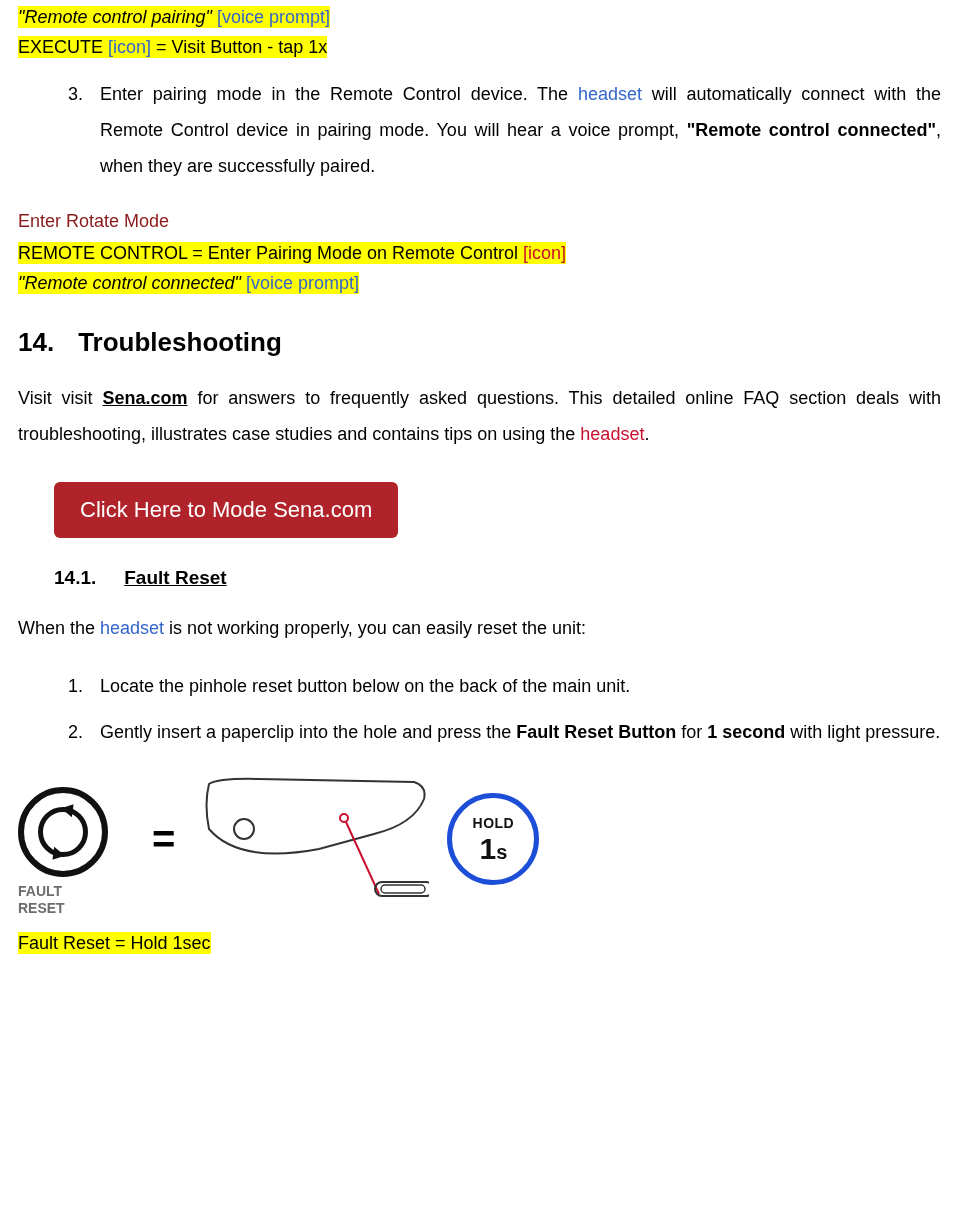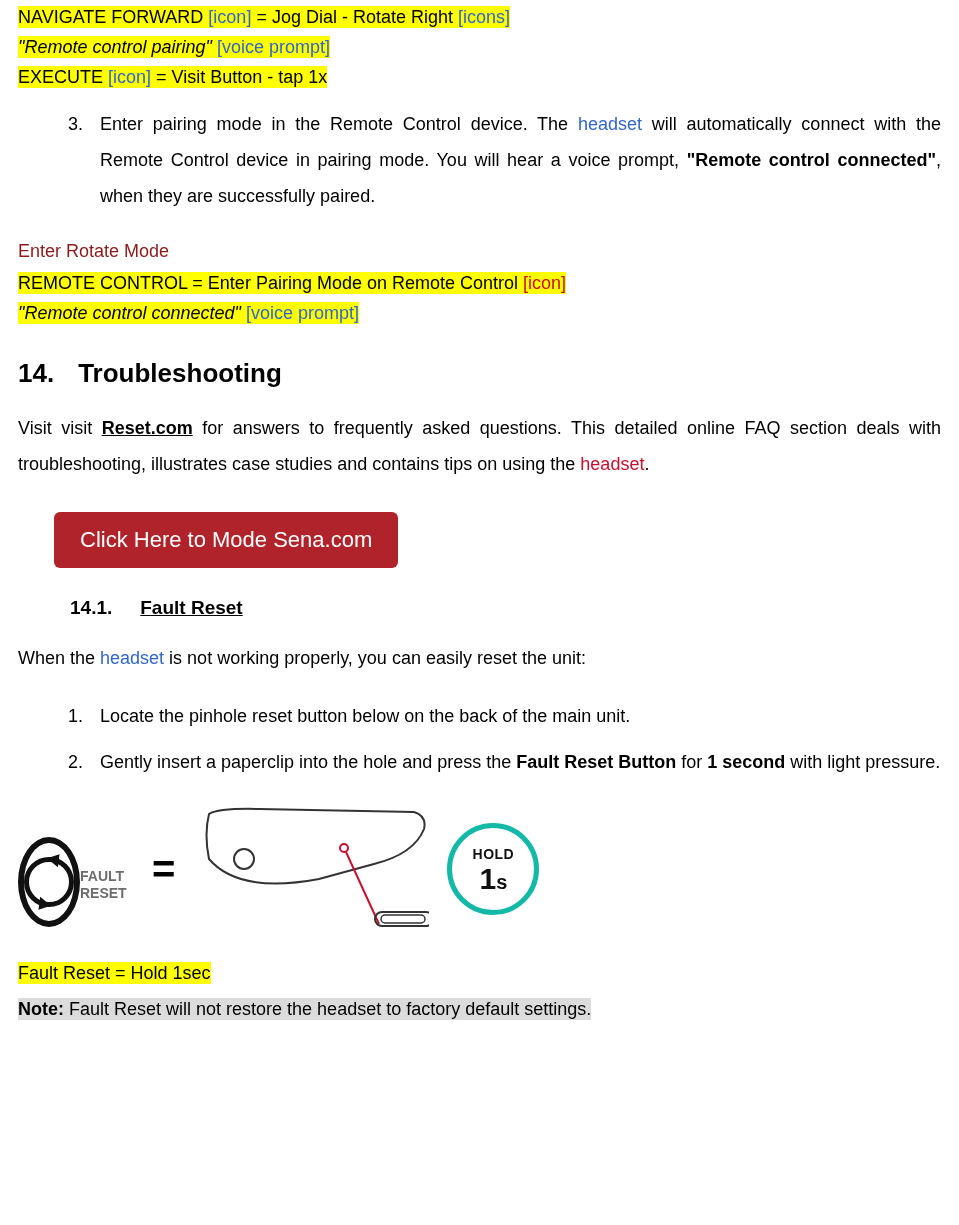--- a/index.html
+++ b/index.html
@@ -60,31 +60,31 @@
     padding: 12px 26px;
     border-radius: 6px;
     margin: 8px 0 14px 36px;
   }
   h2.subsection {
     font-family: Verdana, Geneva, sans-serif;
     font-size: 19px;
     font-weight: bold;
     margin: 12px 0 18px 36px;
   }
-  h2.subsection .subnum { display: inline-block; margin-right: 28px; margin-left: 16px; }
+  h2.subsection .subnum { display: inline-block; margin-right: 28px; }
   h2.subsection .subtitle { text-decoration: underline; }
   .diagram-row {
     display: flex;
     align-items: center;
     gap: 18px;
     margin: 18px 0 2px 0;
     flex-wrap: wrap;
   }
   
-  .reset-group { display: flex; flex-direction: row; align-items: center; width: 110px; }
+  .reset-group { display: flex; flex-direction: column; width: 110px; }
   .reset-circle {
     width: 90px; height: 90px; border: 6px solid #111; border-radius: 50%;
     display: flex; align-items: center; justify-content: center;
     box-sizing: border-box;
   }
   .reset-arrows {
     width: 50px; height: 50px; border: 5px solid #111; border-radius: 50%;
     position: relative; box-sizing: border-box;
   }
   .reset-arrows::before,
@@ -93,43 +93,38 @@
     border-left: 7px solid transparent; border-right: 7px solid transparent;
   }
   .reset-arrows::before { border-bottom: 11px solid #111; top: -9px; right: 6px; transform: rotate(40deg); }
   .reset-arrows::after  { border-top: 11px solid #111; bottom: -9px; left: 6px; transform: rotate(40deg); }
   .reset-label { font-size: 14px; color: #6d6d6d; font-weight: bold; margin-top: 6px; text-align: left; line-height: 1.2; width: 90px; }
   .equals { font-size: 40px; font-weight: bold; margin: 0 6px 26px 6px; }
   
   .headset-svg { width: 230px; height: 130px; margin-bottom: 26px; }
   
   .hold-badge {
-    width: 92px; height: 92px; border: 5px solid #14b8a6; border-radius: 50%;
+    width: 92px; height: 92px; border: 5px solid #1d4ed8; border-radius: 50%;
     display: flex; flex-direction: column; align-items: center; justify-content: center;
     box-sizing: border-box; margin-bottom: 26px;
   }
   .hold-badge .hold-top { font-size: 14px; font-weight: bold; color: #111; letter-spacing: 0.5px; }
   .hold-badge .hold-big { font-size: 30px; font-weight: bold; color: #111; line-height: 1; }
   .hold-badge .hold-big small { font-size: 20px; }
   .grey-note { background-color: #dcdcdc; display: inline; padding: 1px 0; }
   .under { text-decoration: underline; }
 </style>
 </head>
 <body>
 
 <div class="page">
 
   
   <div class="hl-line">
     <span class="hl">
-      <span>NAVIGATE FORWARD </span><span class="link-blue">[icon]</span><span> = Jog Dial - Rotate Right </span><span class="link-blue">[icons]</span>
-    </span>
-  </div>
-  <div class="hl-line">
-    <span class="hl">
       <span class="italic">"Remote control pairing" </span><span class="link-blue">[voice prompt]</span>
     </span>
   </div>
   <div class="hl-line">
     <span class="hl">
       <span>EXECUTE </span><span class="link-blue">[icon]</span><span> = Visit Button - tap 1x</span>
     </span>
   </div>
 
   <ol class="main-list" start="3">
@@ -150,21 +145,21 @@
     <span class="hl">
       <span class="italic">"Remote control connected" </span><span class="link-blue">[voice prompt]</span>
     </span>
   </div>
 
   <h1 class="section-head">
     <span class="num">14.</span><span>Troubleshooting</span>
   </h1>
 
   <div class="body-para">
-    <span>Visit visit </span><span class="bold under">Reset.com</span><span> for answers to frequently asked questions. This detailed online FAQ section deals with troubleshooting, illustrates case studies and contains tips on using the </span><span class="red-text">headset</span><span>.</span>
+    <span>Visit visit </span><span class="bold under">Sena.com</span><span> for answers to frequently asked questions. This detailed online FAQ section deals with troubleshooting, illustrates case studies and contains tips on using the </span><span class="red-text">headset</span><span>.</span>
   </div>
 
   <div class="sena-btn">Click Here to Mode Sena.com</div>
 
   <h2 class="subsection">
     <span class="subnum">14.1.</span><span class="subtitle">Fault Reset</span>
   </h2>
 
   <div class="body-para" style="margin-top:6px;">
     <span>When the </span><span class="link-blue">headset</span><span> is not working properly, you can easily reset the unit:</span>
@@ -200,19 +195,14 @@
       <div class="hold-top">HOLD</div>
       <div class="hold-big"><span>1</span><small>s</small></div>
     </div>
   </div>
 
   <div class="hl-line" style="margin-top:-2px;">
     <span class="hl">Fault Reset = Hold 1sec</span>
   </div>
 
 
-  <div style="margin-top:10px;">
-    <span class="grey-note">
-      <span class="bold">Note:</span><span> Fault Reset will not restore the headset to factory default settings.</span>
-    </span>
-  </div>
 
 </div>
 
 </body></html>

